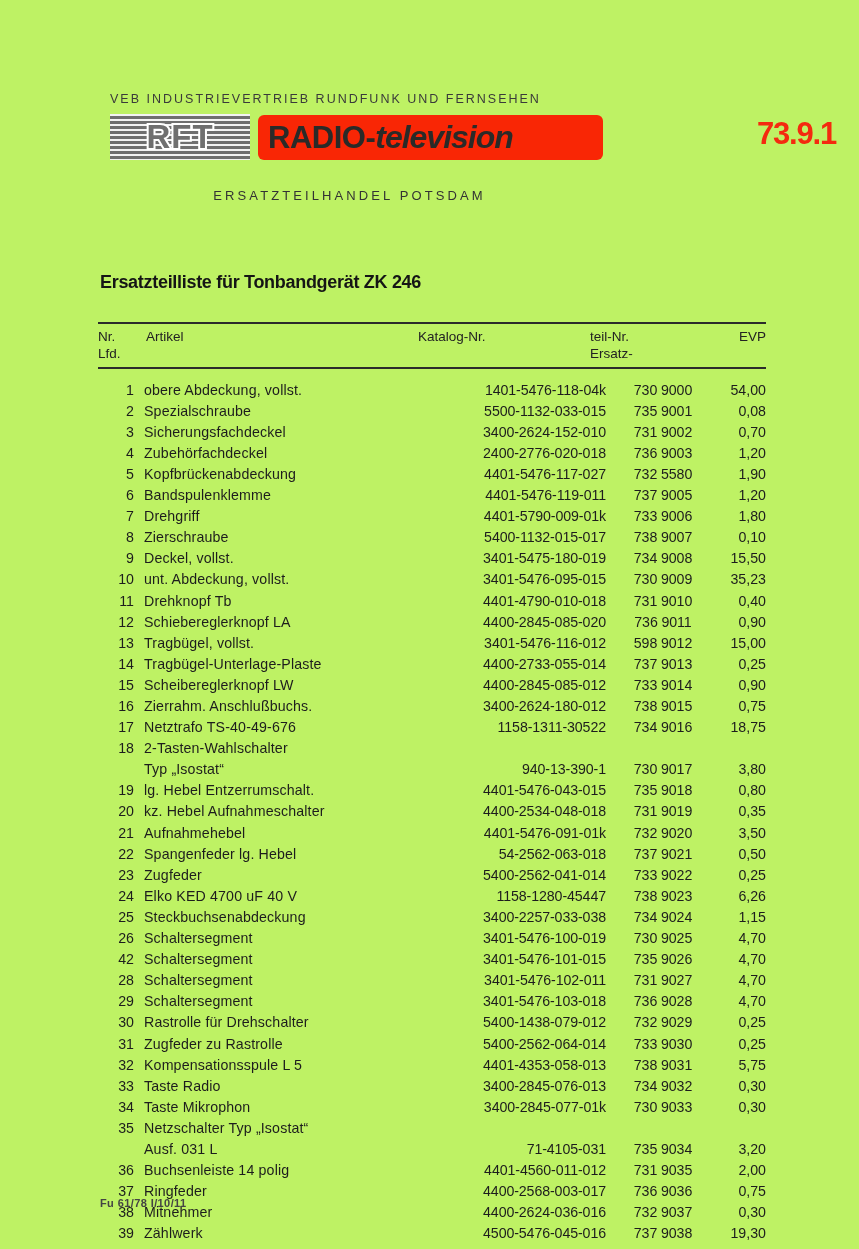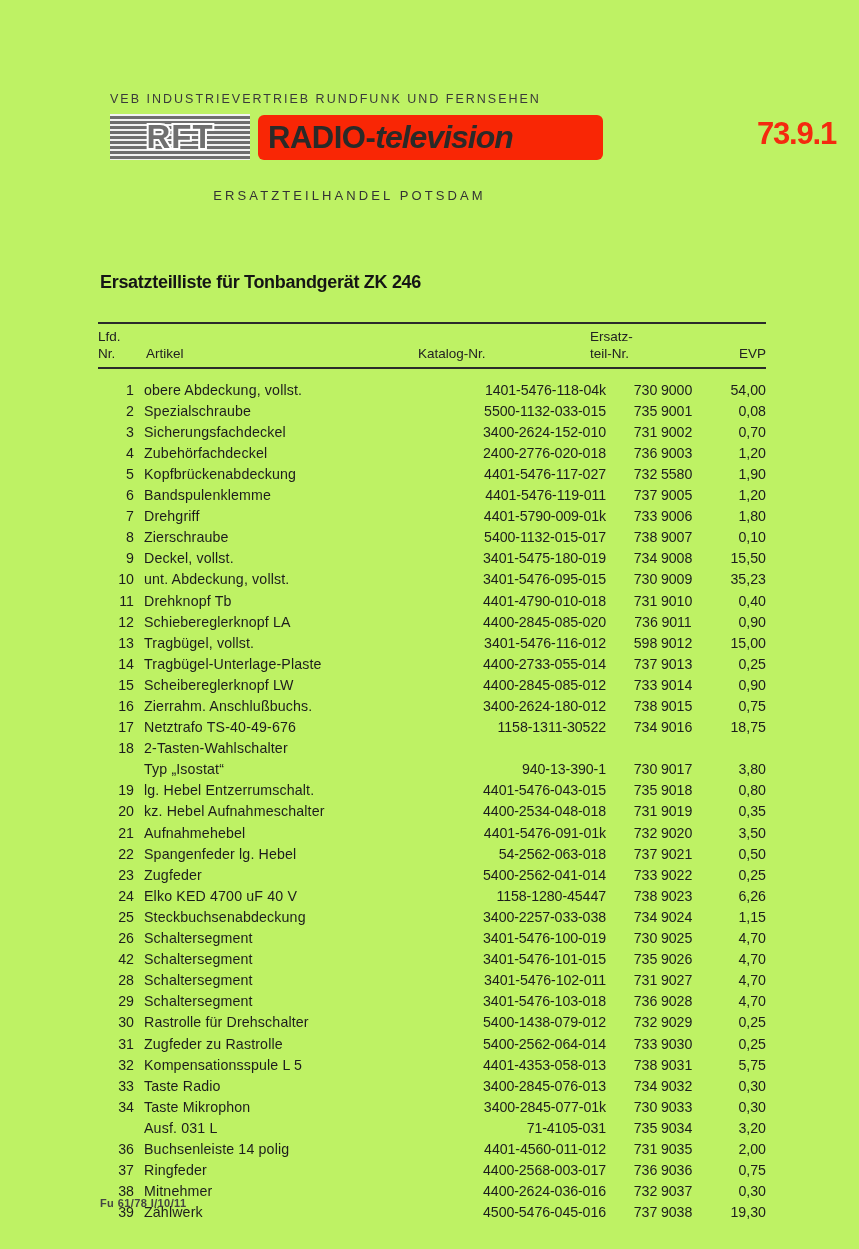--- a/index.html
+++ b/index.html
@@ -239,30 +239,30 @@
   </div>
 
   <div class="doc-title">Ersatzteilliste für Tonbandgerät ZK 246</div>
 
   <div class="table-wrap">
 
     <div class="rule"></div>
 
     <div class="thead">
       <div class="hdr-row">
-        <span class="col-nr">Lfd.</span>
-        <span class="col-ers">Ersatz-</span>
-      </div>
-      <div class="hdr-row">
         <span class="col-nr">Nr.</span>
         <span class="col-art">Artikel</span>
         <span class="col-kat">Katalog-Nr.</span>
         <span class="col-ers">teil-Nr.</span>
         <span class="col-evp">EVP</span>
       </div>
+      <div class="hdr-row">
+        <span class="col-nr">Lfd.</span>
+        <span class="col-ers">Ersatz-</span>
+      </div>
     </div>
 
     <div class="rule thin"></div>
 
     <div class="tbody" id="tbody">
         <div class="trow">
           <span class="c-nr">1</span>
           <span class="c-art">obere Abdeckung, vollst.</span>
           <span class="c-kat">1401-5476-118-04k</span>
           <span class="c-ers">730 9000</span>
@@ -500,20 +500,27 @@
           <span class="c-evp">0,30</span>
         </div>
         <div class="trow">
           <span class="c-nr">34</span>
           <span class="c-art">Taste Mikrophon</span>
           <span class="c-kat">3400-2845-077-01k</span>
           <span class="c-ers">730 9033</span>
           <span class="c-evp">0,30</span>
         </div>
         <div class="trow">
+          <span class="c-nr">35</span>
+          <span class="c-art">Netzschalter Typ „Isostat“</span>
+          <span class="c-kat"></span>
+          <span class="c-ers"></span>
+          <span class="c-evp"></span>
+        </div>
+        <div class="trow">
           <span class="c-nr"></span>
           <span class="c-art">Ausf. 031 L</span>
           <span class="c-kat">71-4105-031</span>
           <span class="c-ers">735 9034</span>
           <span class="c-evp">3,20</span>
         </div>
         <div class="trow">
           <span class="c-nr">36</span>
           <span class="c-art">Buchsenleiste 14 polig</span>
           <span class="c-kat">4401-4560-011-012</span>

